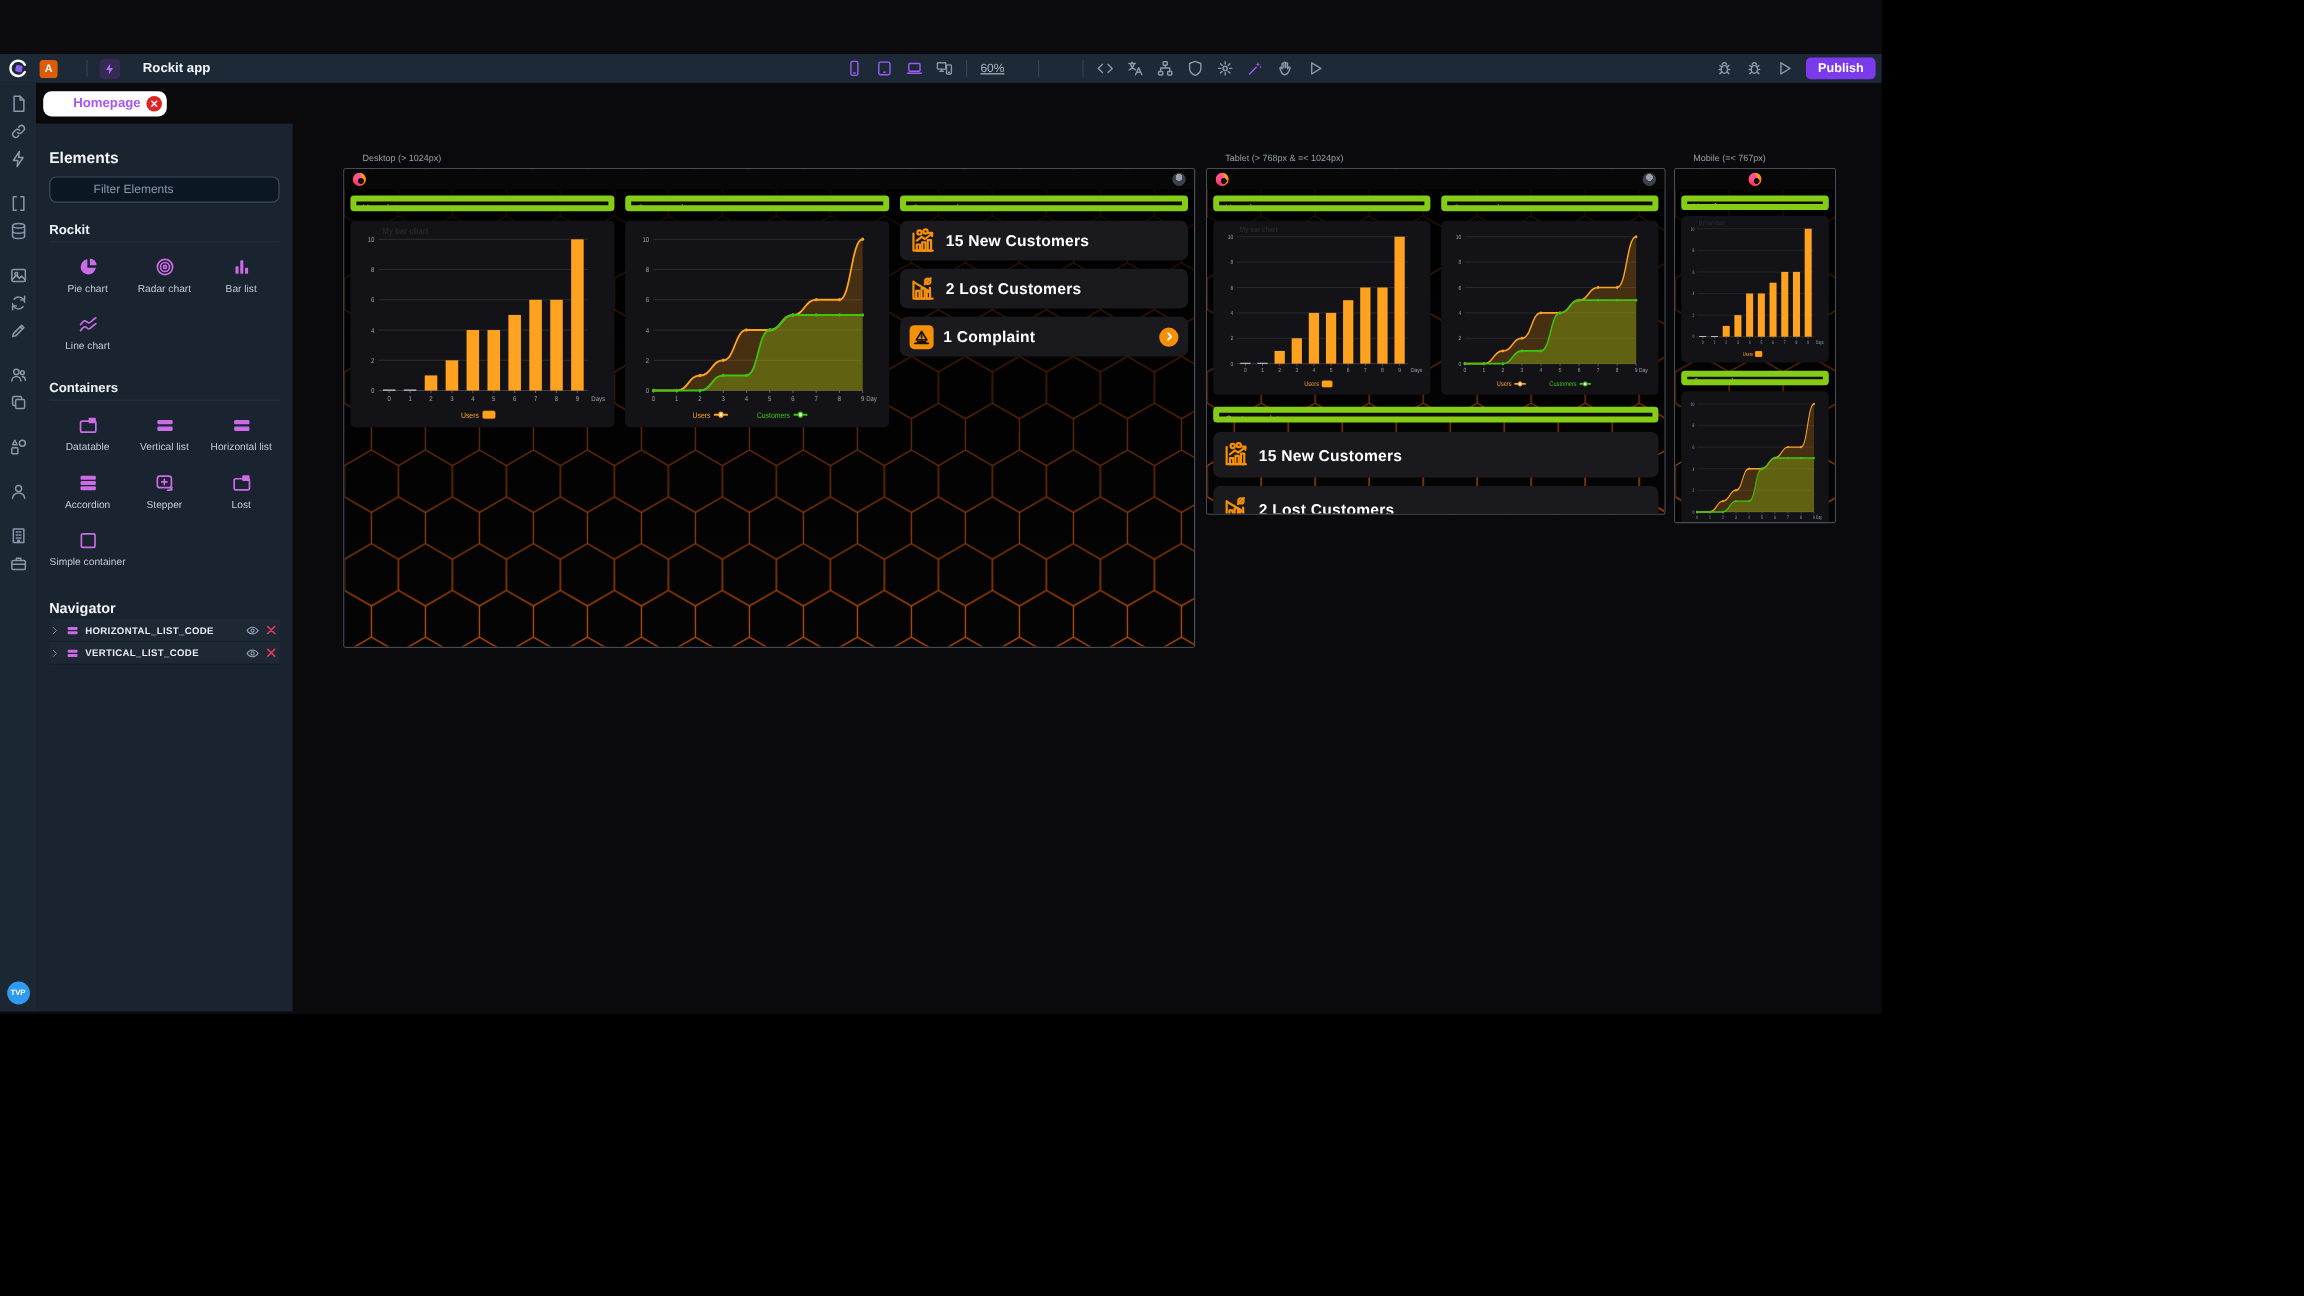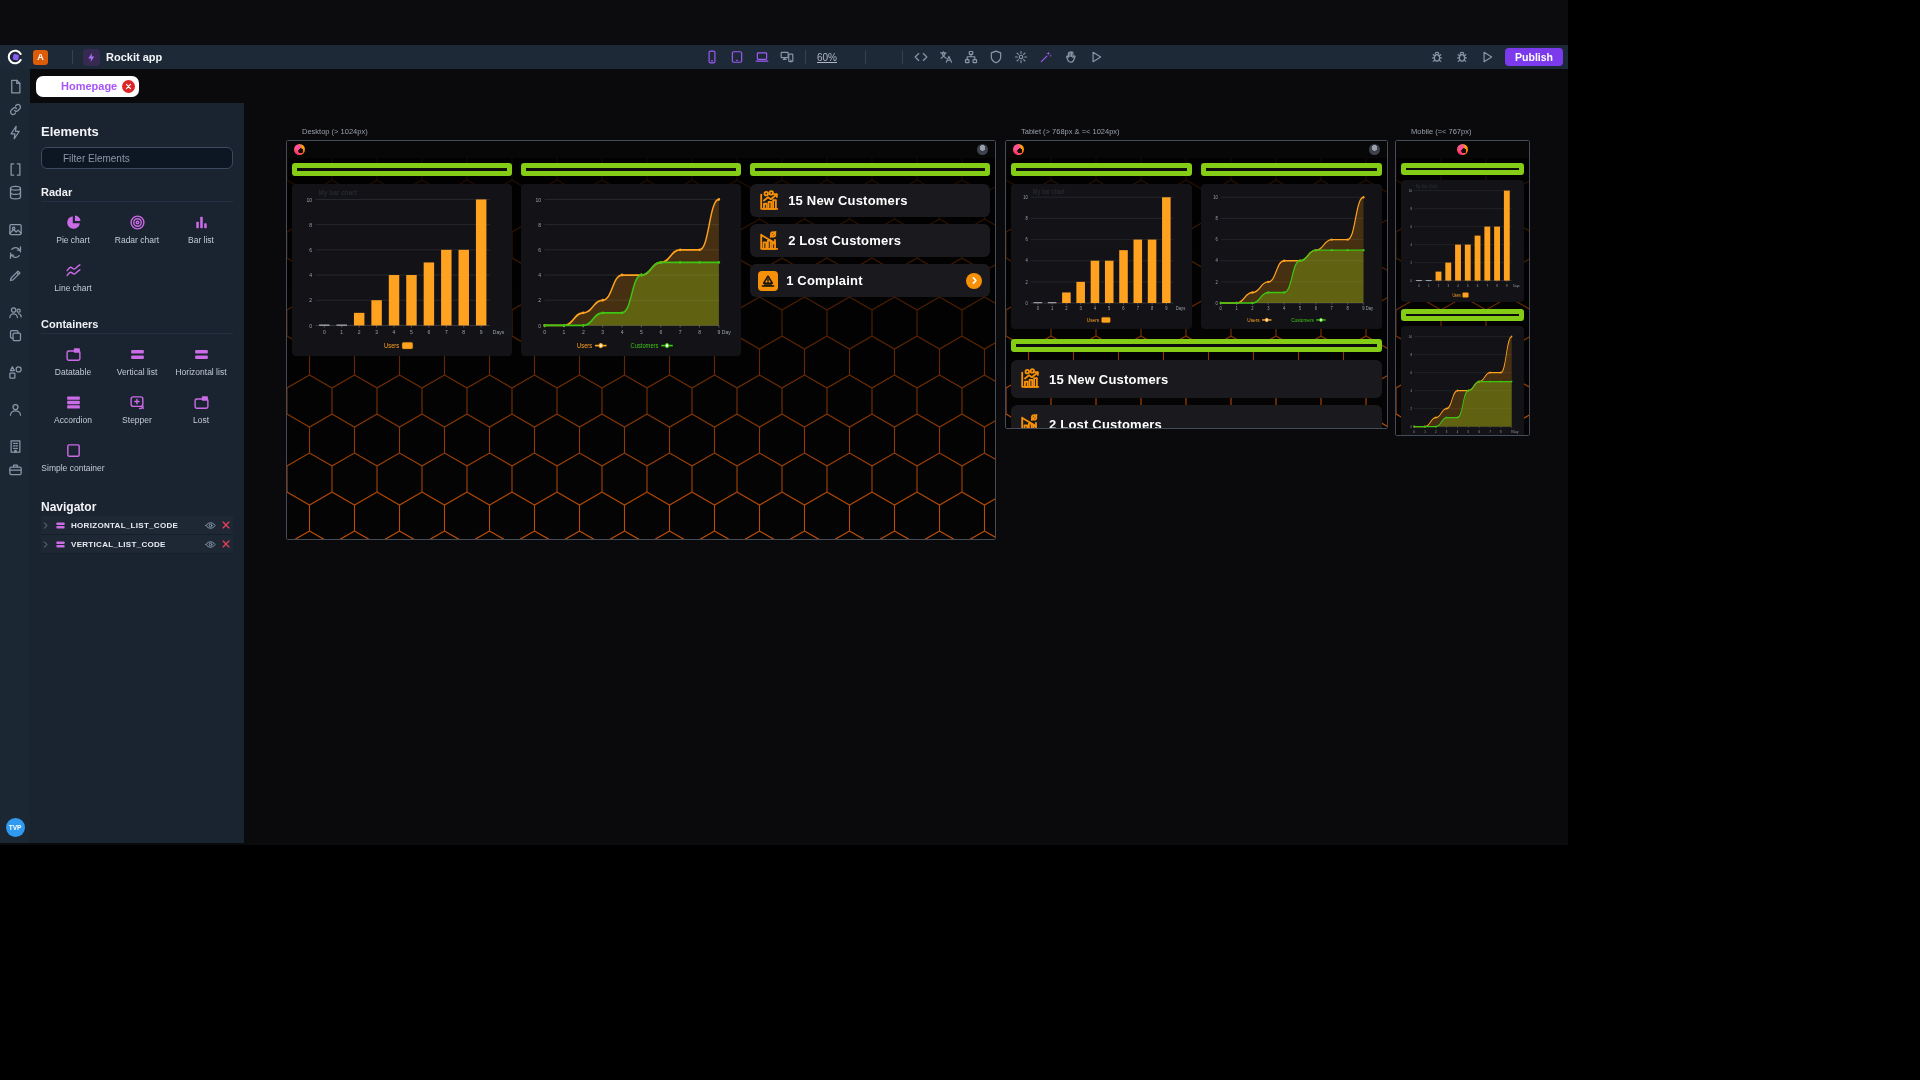--- a/index.html
+++ b/index.html
@@ -12,21 +12,21 @@
   .topbar { position:relative; height:24px; background:#1e2938; display:flex; align-items:center; padding-left:6px; }
   .brand { width:17px; height:17px; display:flex; align-items:center; justify-content:center; margin-right:10px; }
   .brand svg { width:16px; height:16px; }
   .proj { display:flex; align-items:center; gap:4px; cursor:pointer; }
   .proj-badge { width:15px; height:15px; border-radius:3px; background:#dd5c07; color:#fff; font-size:9px; font-weight:700;
     display:flex; align-items:center; justify-content:center; }
   .icn { display:inline-flex; align-items:center; justify-content:center; color:#8b97a8; }
   .icn svg { width:100%; height:100%; }
   .chev { width:10px; height:10px; color:#9aa5b5; }
   .vsep { width:1px; height:14px; background:#35414f; margin:0 10px; }
-  .appname { display:flex; align-items:center; gap:6px; color:#f1f4f8; font-size:11px; font-weight:700;text-align:right; }
+  .appname { display:flex; align-items:center; gap:19px; color:#f1f4f8; font-size:11px; font-weight:700;text-align:right; }
   .bolt-badge { width:17px; height:17px; border-radius:4px; background:#372a52; display:flex; align-items:center; justify-content:center; }
   .bolt-badge svg { width:11px; height:11px; color:#b06ef7; }
   .tc { position:absolute; left:705px; top:0; height:100%; display:flex; align-items:center; gap:11px; }
   .tc .icn, .tr .icn { width:14px; height:14px; }
   .tc [data-name="phone-icon"], .tc [data-name="tablet-icon"], .tc [data-name="laptop-icon"] { color:#9d5cf5; }
   .tc [data-name="wand-icon"] { color:#a855f7; }
   .zoomctl { display:flex; align-items:center; gap:3px; color:#aeb7c2; font-size:10px; cursor:pointer;text-decoration:underline; }
   .tr { position:absolute; right:5px; top:0; height:100%; display:flex; align-items:center; gap:11px; }
   .publish-btn { height:18px; padding:0 10px; border:none; border-radius:4px; background:#7c3aed; color:#fff;
     font-size:10.5px; font-weight:700; font-family:inherit; cursor:pointer; }
@@ -48,21 +48,21 @@
   .tab-chip-label { color:#a855f7; font-size:11px; font-weight:600; }
   .tab-close { width:13px; height:13px; border-radius:50%; background:#dc2626; display:flex; align-items:center; justify-content:center; cursor:pointer; }
   .tab-close svg { width:7px; height:7px; color:#fff; }
 
   .content-row { flex:1; display:flex; min-height:0; }
 
   
   .panel { width:214px; background:#1a2330; padding:21px 11px 0; display:flex; flex-direction:column; }
   .panel-title { color:#f3f5f8; font-size:13px; font-weight:700; line-height:16px; }
   .search { margin-top:7px; height:22px; border:1px solid #3b4a5e; border-radius:6px; background:#0d1623;
-    display:flex; align-items:center; gap:4px; padding:0 7px; }
+    display:flex; align-items:center; gap:19px; padding:0 7px; }
   .search .icn { width:10px; height:10px; color:#7e8ca0; }
   .search input { flex:1; min-width:0; border:none; outline:none; background:transparent; color:#cfd6df; font-size:10px; font-family:inherit; }
   .search input::placeholder { color:#8b97a8; }
   .sec-head { margin-top:13px; height:20px; display:flex; align-items:center; justify-content:space-between;
     border-bottom:1px solid #232f42; cursor:pointer; }
   .sec-head-title { color:#eef1f5; font-size:11px; font-weight:700; }
   .sec-head .icn { width:11px; height:11px; color:#aab4c2; }
   .el-grid { display:grid; grid-template-columns:1fr 1fr 1fr; margin-top:6px; row-gap:6px; }
   .el-item { height:42px; display:flex; flex-direction:column; align-items:center; justify-content:center; gap:5px; cursor:grab; }
   .el-item .icn { width:17px; height:17px; color:#cb6be6; }
@@ -387,21 +387,21 @@
 
       <div class="content-row">
         <aside class="panel" data-name="elements-panel">
           <h2 class="panel-title" data-name="elements-panel-title">Elements</h2>
           <div class="search" data-name="filter-elements-search">
             <span class="icn" data-name="search-icon"></span>
             <input type="text" data-name="search-input" placeholder="Filter Elements" style="">
           </div>
 
           <div class="sec-head" data-name="section-header-charts">
-            <span class="sec-head-title">Radar</span>
+            <span class="sec-head-title">Rockit</span>
             <span class="icn" data-name="chevron-up-icon"></span>
           </div>
           <div class="el-grid" data-name="charts-grid">
               <div class="el-item" data-name="element-pie-chart">
          <span class="icn" data-name="pie-chart-icon">
                   <svg viewBox="0 0 24 24" fill="none" stroke="currentColor" stroke-width="2" stroke-linecap="round" stroke-linejoin="round">
                     <path d="M11 3A9 9 0 1 0 21 13H11z" fill="currentColor" stroke="none"></path>
                     <path d="M14 2a9 9 0 0 1 7.9 7.9L14 10z" fill="currentColor" stroke="none"></path>
                   </svg>
                 </span>

